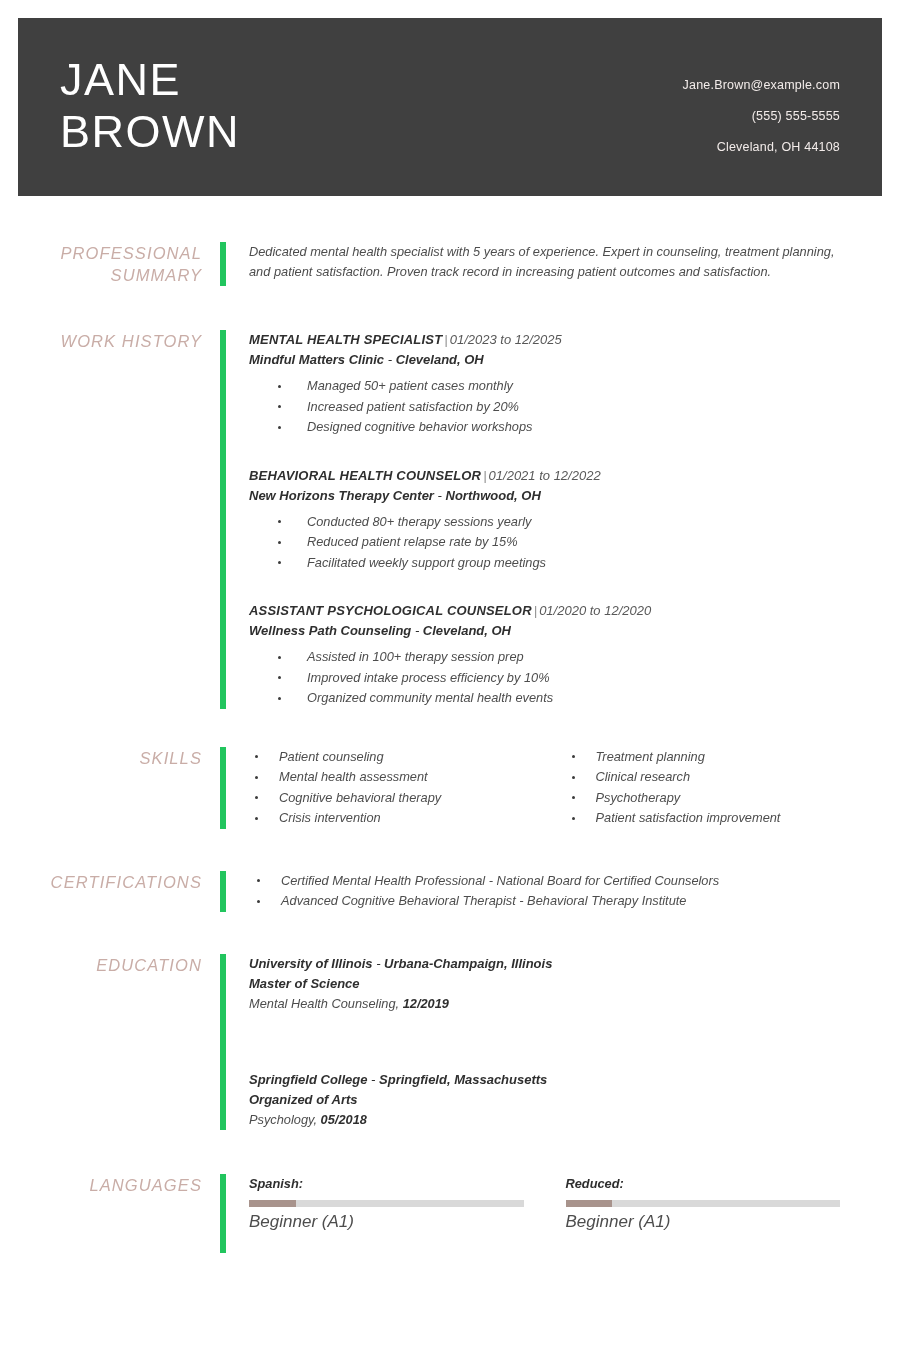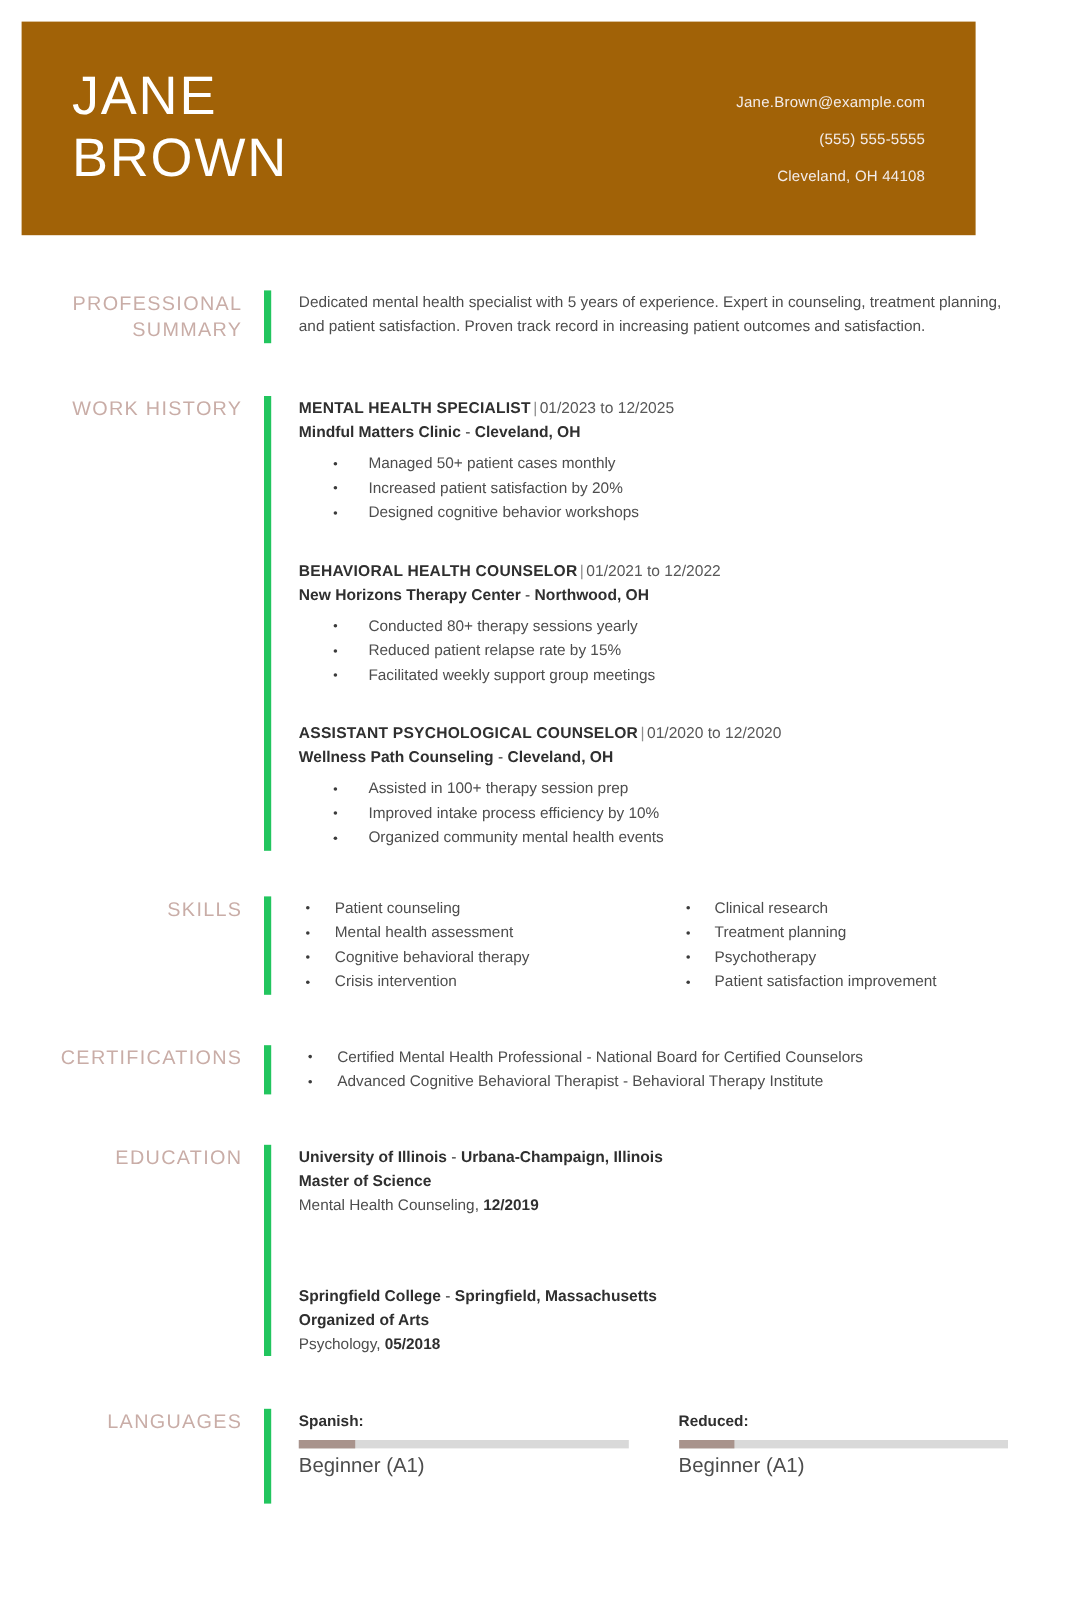--- a/index.html
+++ b/index.html
@@ -14,23 +14,23 @@
     color: #4a4a4a;
     position: relative;
     overflow: hidden;
   }
 
   
   .header {
     position: absolute;
     left: 18px;
     top: 18px;
-    width: 795px;
+    width: 864px;
     height: 178px;
-    background: #a16207;
+    background: #404040;
     box-sizing: border-box;
     padding: 36px 42px 0 42px;
     display: flex;
     justify-content: space-between;
     align-items: flex-start;
   }
   .name-block {
     display: flex;
     flex-direction: column;
   }
@@ -60,20 +60,21 @@
   .content {
     position: absolute;
     left: 0;
     top: 196px;
     width: 900px;
   }
   .section {
     display: flex;
     align-items: stretch;
     padding: 0 18px 0 18px;
+    font-style: italic;
   }
   .sec-label-cell {
     width: 202px;
     flex: 0 0 202px;
     box-sizing: border-box;
     padding-right: 18px;
     text-align: right;
   }
   .sec-label {
     font-size: 16.5px;
@@ -321,22 +322,22 @@
         <div class="skills-col">
           <ul class="bullets">
             <li>Patient counseling</li>
             <li>Mental health assessment</li>
             <li>Cognitive behavioral therapy</li>
             <li>Crisis intervention</li>
           </ul>
         </div>
         <div class="skills-col">
           <ul class="bullets">
+            <li>Treatment planning</li>
             <li>Clinical research</li>
-            <li>Treatment planning</li>
             <li>Psychotherapy</li>
             <li>Patient satisfaction improvement</li>
           </ul>
         </div>
       </div>
     </div>
   </div>
 
   <div class="section sec-certs">
     <div class="sec-label-cell">

